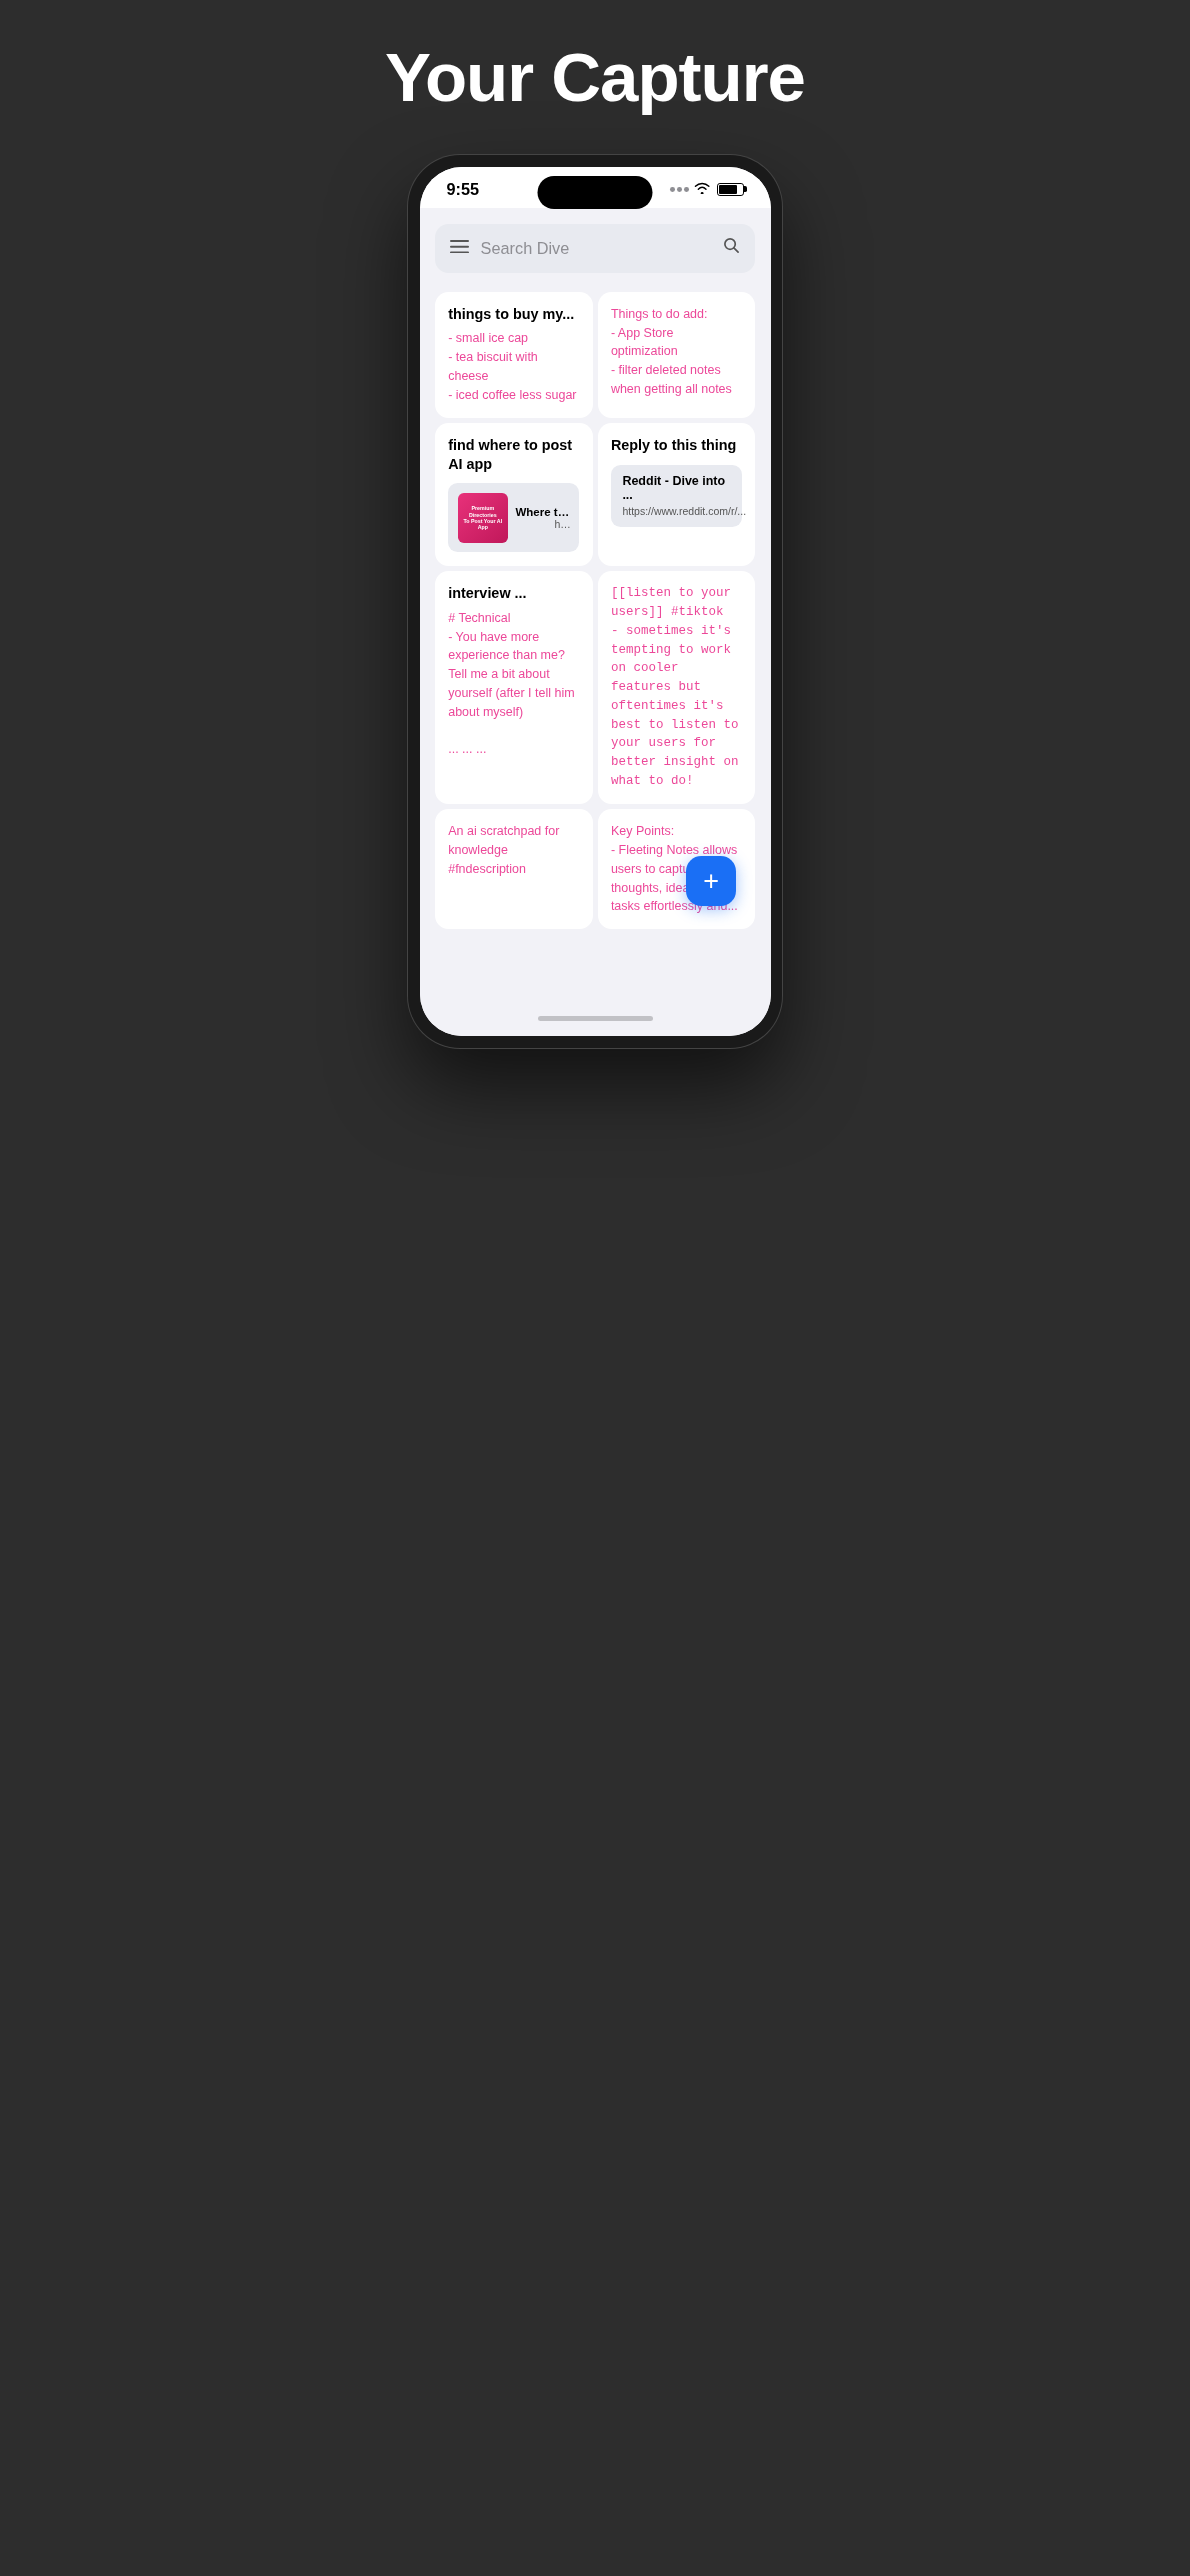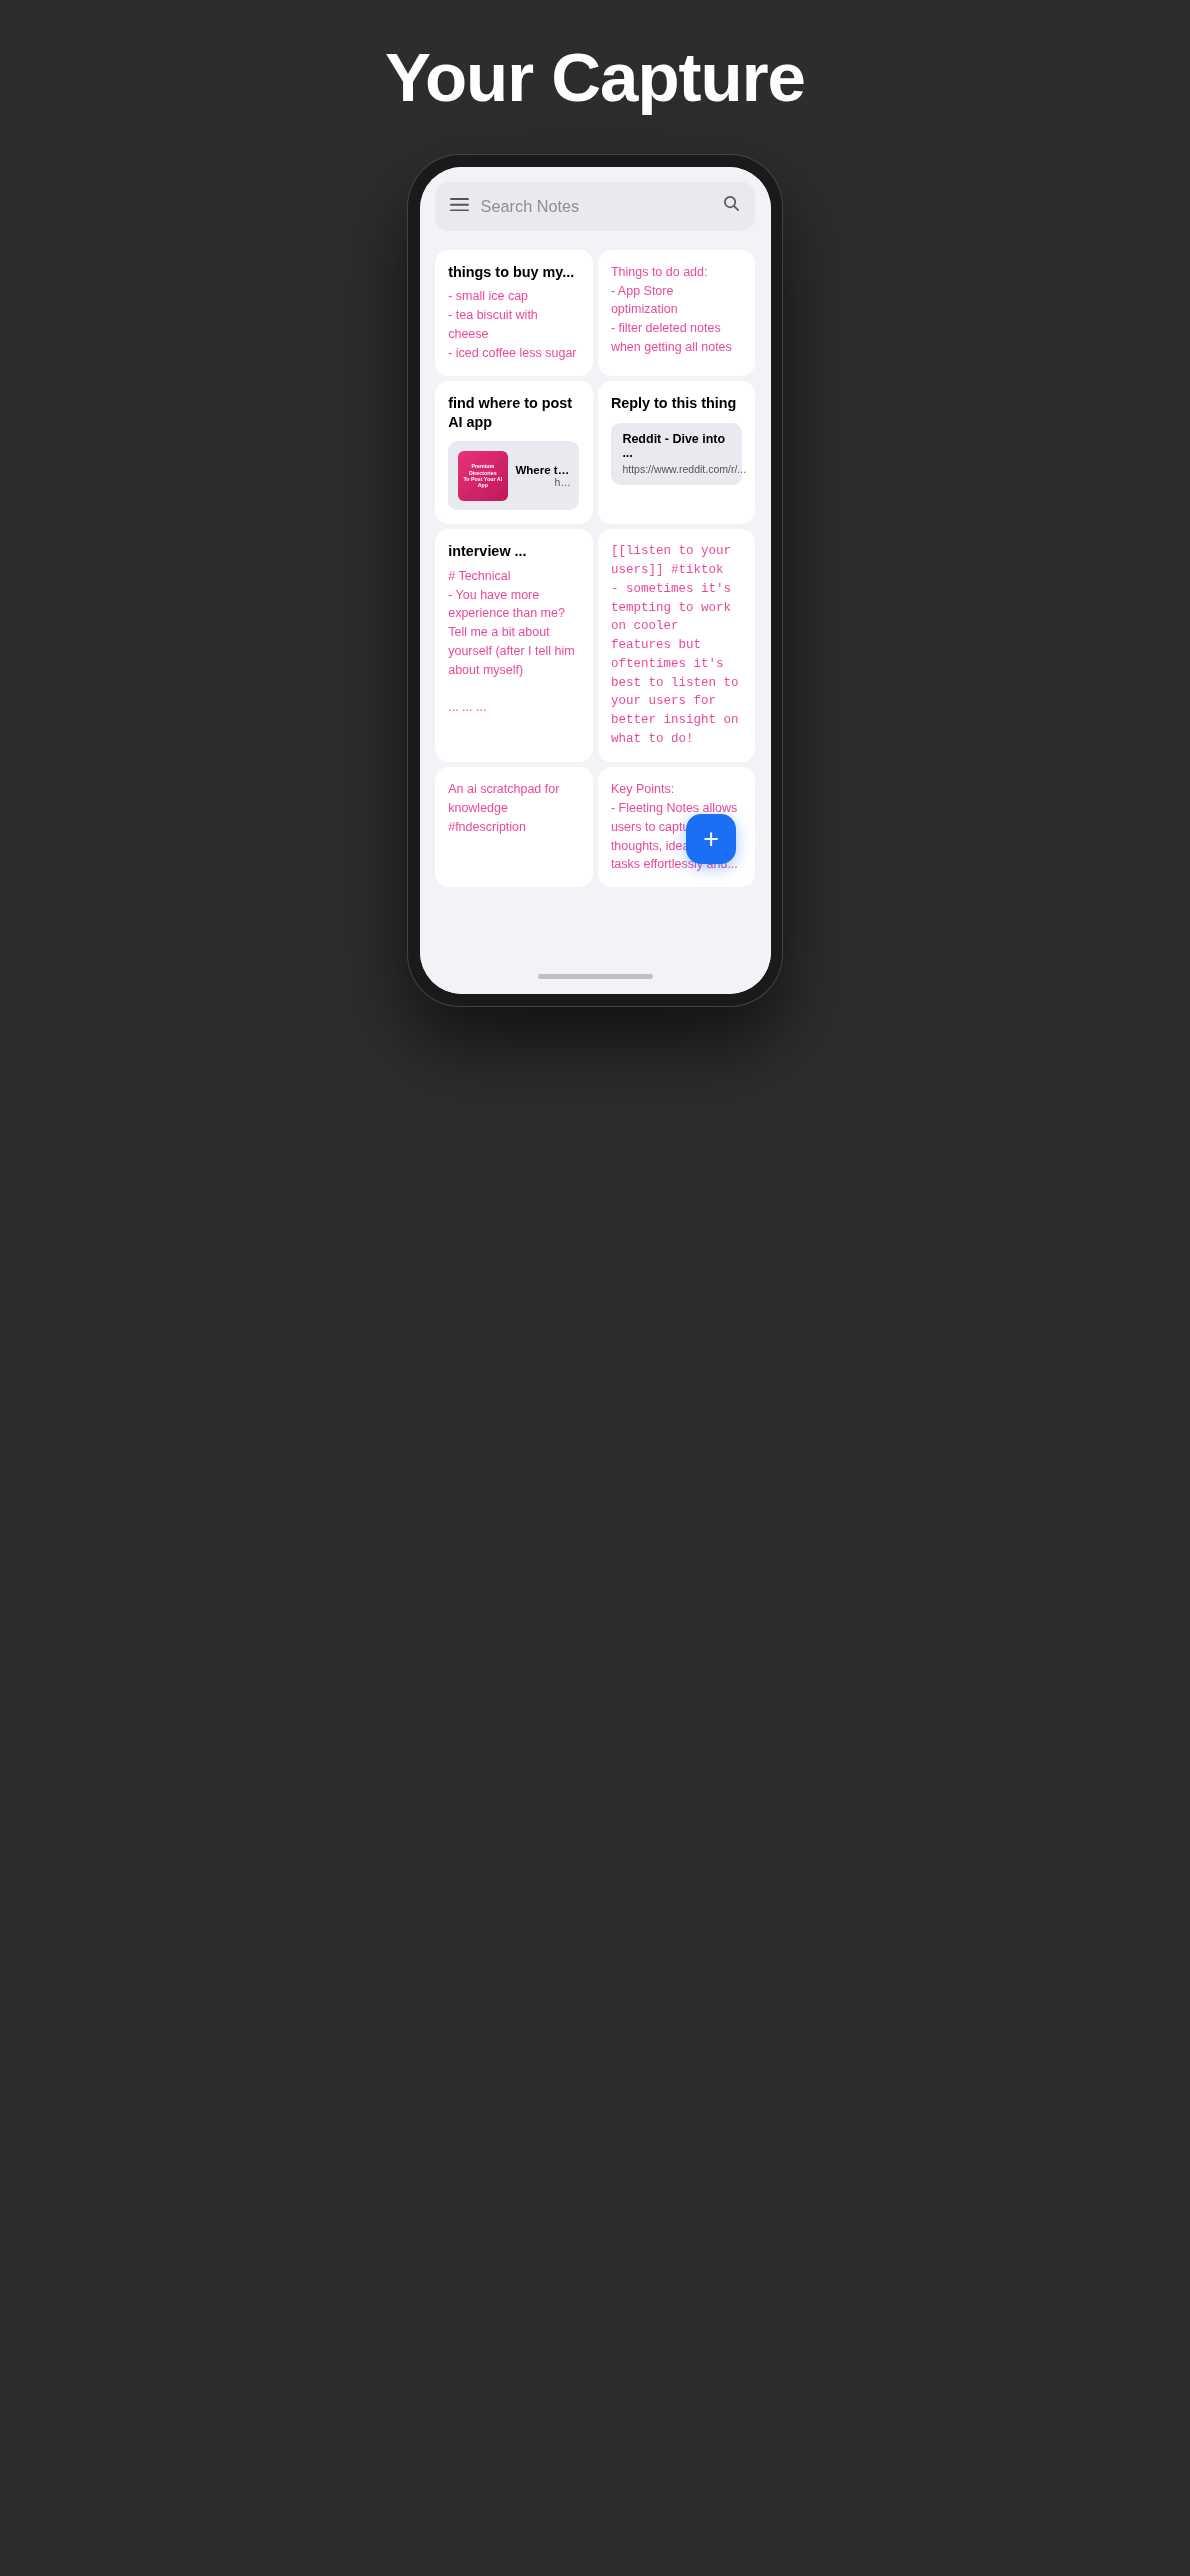--- a/index.html
+++ b/index.html
@@ -307,32 +307,53 @@
     }
   </style>
 </head>
 <body>
 
 <h1 class="page-title">Your Capture</h1>
 
 <div class="phone-frame">
   <div class="phone-screen">
 
+    <div class="status-bar">
+      <span class="status-time">9:55</span>
+      <div class="dynamic-island"></div>
+      <div class="status-right">
+        <div class="signal-dots">
+          <div class="signal-dot"></div>
+          <div class="signal-dot"></div>
+          <div class="signal-dot"></div>
+        </div>
+        <span class="wifi-icon">
+          <svg width="16.3" height="12.5" viewBox="0 0 17 13" fill="none">
+            <path d="M8.5 10.5a1.5 1.5 0 110 3 1.5 1.5 0 010-3z" fill="#000"></path>
+            <path d="M4.5 7.5C5.9 6.1 7.1 5.5 8.5 5.5s2.6.6 4 2" stroke="#000" stroke-width="1.5" stroke-linecap="round" fill="none"></path>
+            <path d="M1.5 4.5C3.5 2.5 5.9 1.5 8.5 1.5s5 1 7 3" stroke="#000" stroke-width="1.5" stroke-linecap="round" fill="none"></path>
+          </svg>
+        </span>
+        <div class="battery-icon">
+          <div class="battery-fill"></div>
+        </div>
+      </div>
+    </div>
 
     <div class="app-content">
 
       <div class="search-bar">
         <span class="menu-icon">
           <svg width="19" height="13.4" viewBox="0 0 20 14" fill="none">
             <rect y="0" width="20" height="2" rx="1" fill="#555"></rect>
             <rect y="6" width="20" height="2" rx="1" fill="#555"></rect>
             <rect y="12" width="20" height="2" rx="1" fill="#555"></rect>
           </svg>
         </span>
-        <span class="search-placeholder">Search Notes</span>
+        <span class="search-placeholder">Search Dive</span>
         <span class="search-icon">
           <svg width="17" height="17" viewBox="0 0 18 18" fill="none">
             <circle cx="7.5" cy="7.5" r="5.5" stroke="#555" stroke-width="1.8"></circle>
             <line x1="11.5" y1="11.5" x2="16" y2="16" stroke="#555" stroke-width="1.8" stroke-linecap="round"></line>
           </svg>
         </span>
       </div>
 
       <div class="notes-area">
         <div class="notes-grid">

